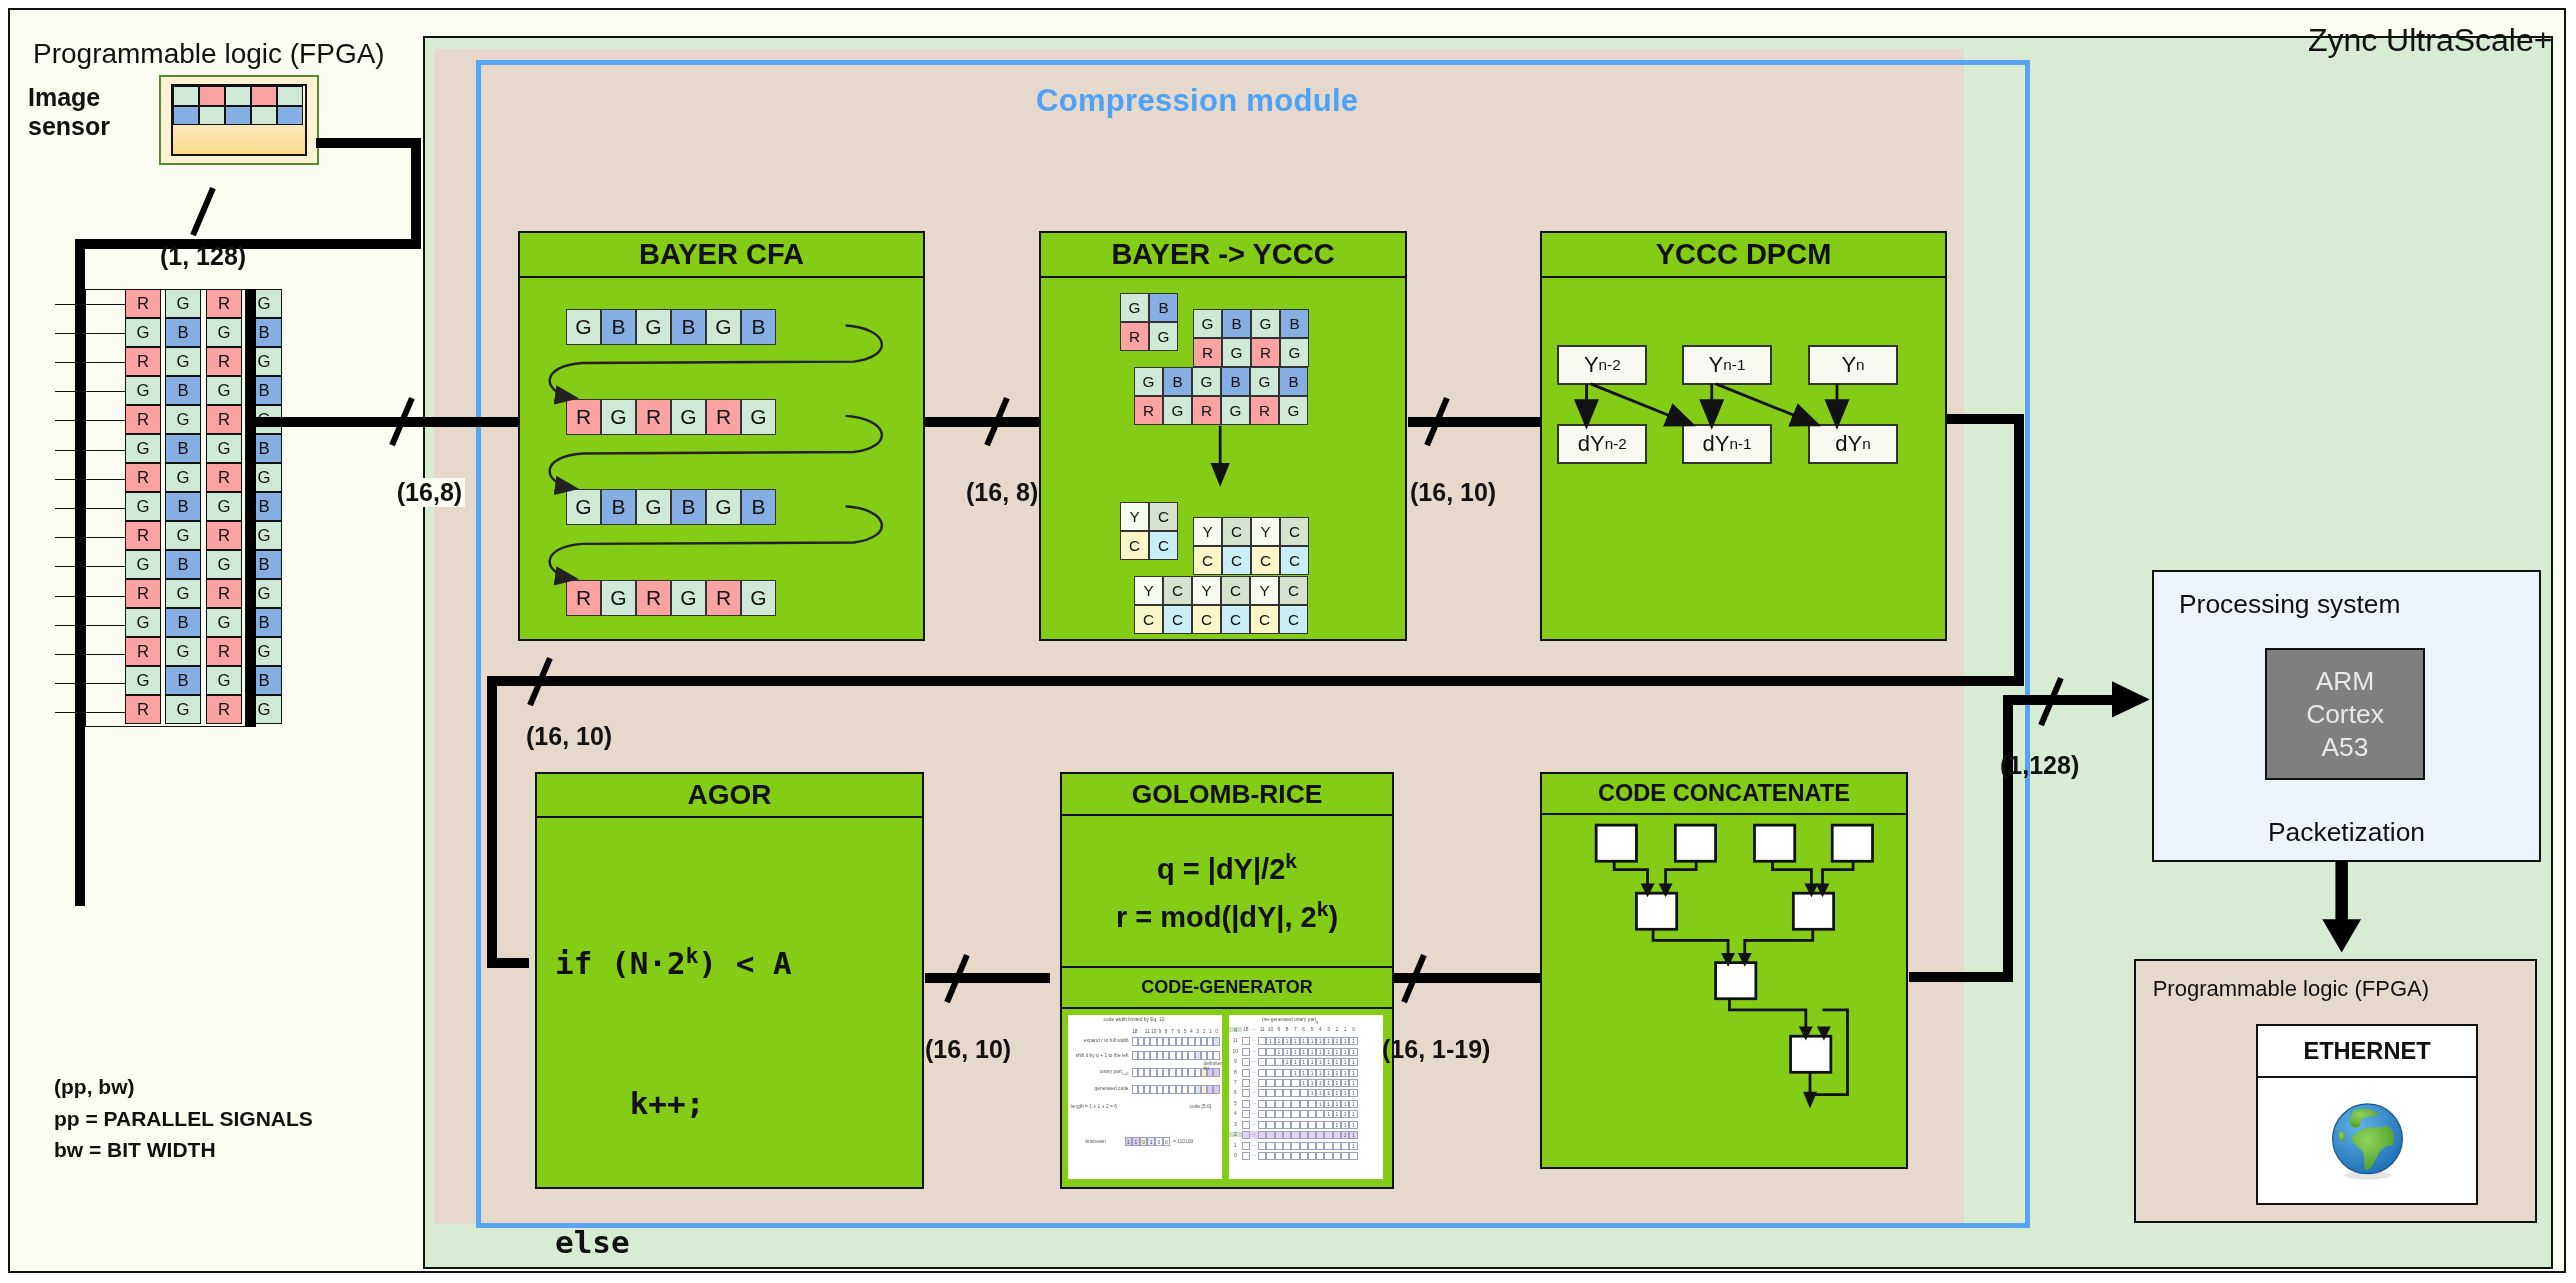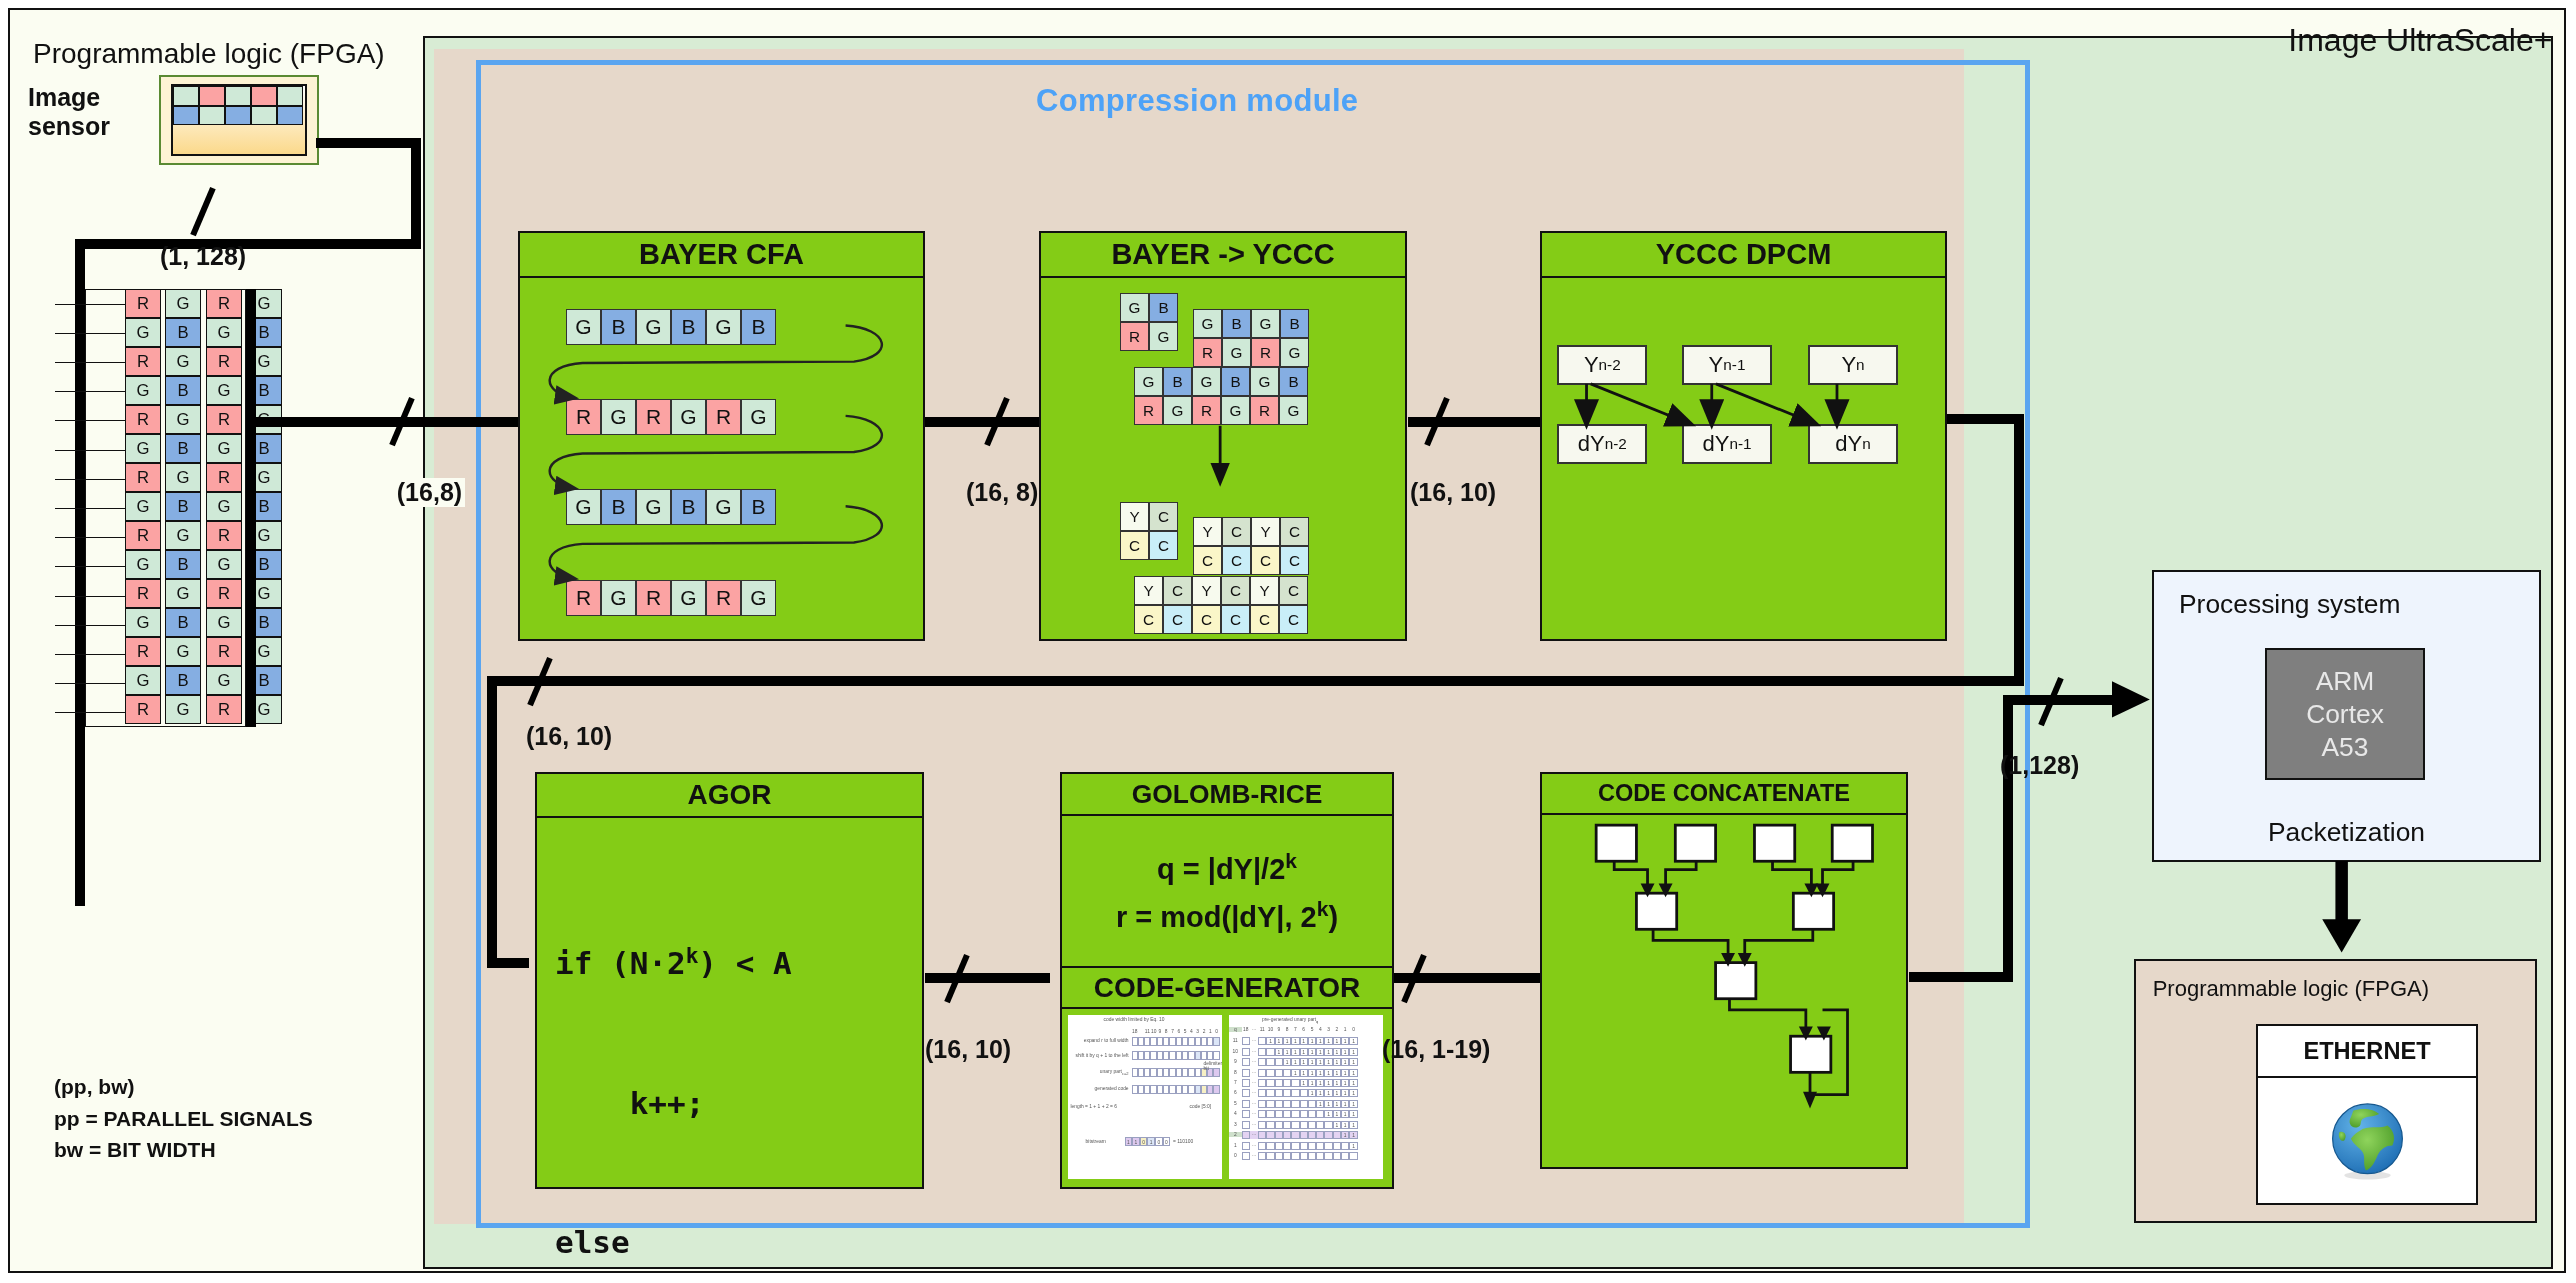--- a/index.html
+++ b/index.html
@@ -114,21 +114,21 @@
   .tiny{font-size:4.9px;color:#555;font-family:"Liberation Sans",sans-serif;}
   .bitcell{border:0.7px solid #9aa0c0;box-sizing:border-box;}
 </style>
 </head>
 <body>
 
 <div id="root">
   <div class="canvas-frame"></div>
 
   <div class="zynq"></div>
-  <div class="zynq-title">Image UltraScale+</div>
+  <div class="zynq-title">Zync UltraScale+</div>
 
   <div class="pl-main"></div>
   <div class="pl-main-title">Programmable logic (FPGA)</div>
 
   <div class="comp-mod"></div>
   <div class="comp-title">Compression module</div>
 
   <div class="sensor-label">
     <div>Image</div>
     <div>sensor</div>
@@ -449,21 +449,21 @@
   <div class="wire" style="left:925px;top:973px;width:125px;height:9.7px;"></div>
   <div class="slash" style="left:954px;top:953px;"></div>
   <div class="buslabel" style="left:925px;top:1035px;">(16, 10)</div>
 
   <div class="blk" style="left:1060px;top:772px;width:334px;height:417px;">
     <div class="blk-head" style="height:40px;font-size:26.4px;">GOLOMB-RICE</div>
     <div class="blk-body" style="height:150px;display:flex;flex-direction:column;justify-content:center;gap:11px;">
       <div class="formula"><span>q = |dY|/2</span><span class="sup">k</span></div>
       <div class="formula"><span>r = mod(|dY|, 2</span><span class="sup">k</span><span>)</span></div>
     </div>
-    <div class="blk-head" style="height:39px;font-size:28px;border-top:2.8px solid #111;">CODE-GENERATOR</div>
+    <div class="blk-head" style="height:39px;font-size:18px;border-top:2.8px solid #111;">CODE-GENERATOR</div>
     <div class="blk-body" style="height:182px;">
       <div class="cg-img" style="left:5.6px;top:5.6px;width:154px;height:164px;border:none;">
         <div class="tiny" style="position:absolute;left:36px;top:2.8px;">code width limited by Eq. 10</div>
         <div id="cg-left-rows">
             <div style="position: absolute; left: 64px; top: 14px; display: flex;">
               <div class="tiny" style="width: 6.3px; text-align: center;">18</div>
               <div class="tiny" style="width: 6.3px; text-align: center;"></div>
               <div class="tiny" style="width: 6.3px; text-align: center;">11</div>
               <div class="tiny" style="width: 6.3px; text-align: center;">10</div>
               <div class="tiny" style="width: 6.3px; text-align: center;">9</div>

